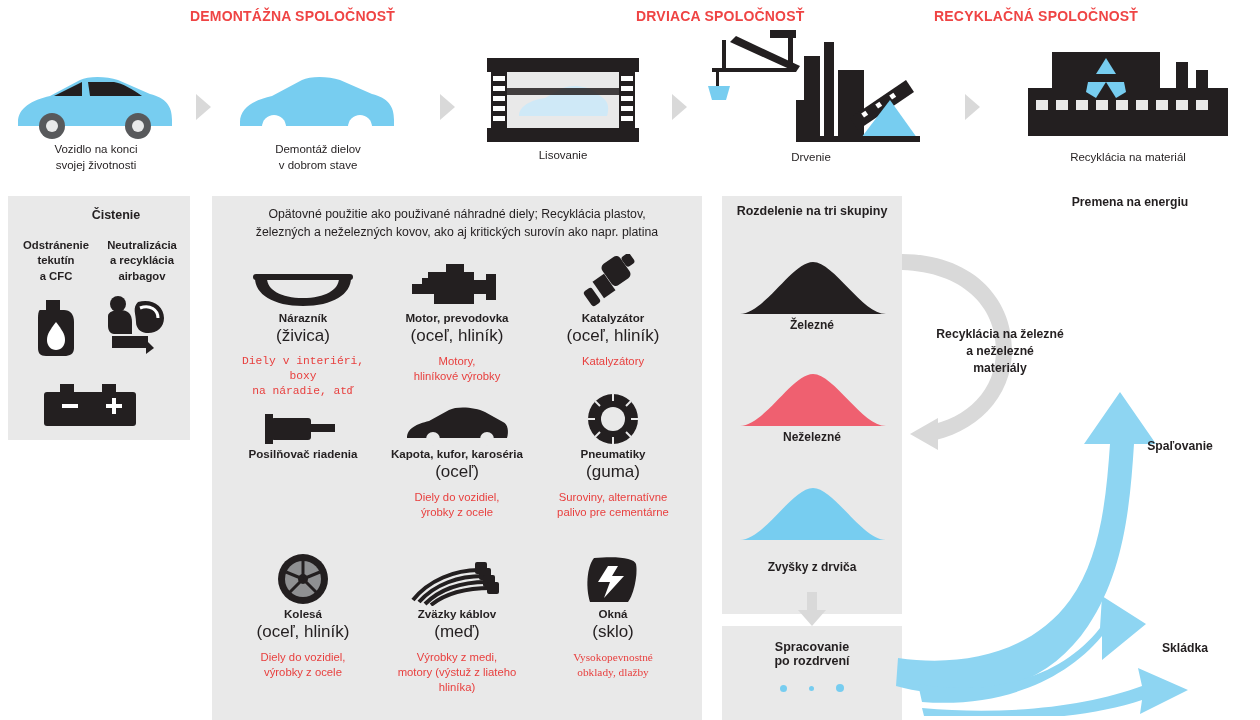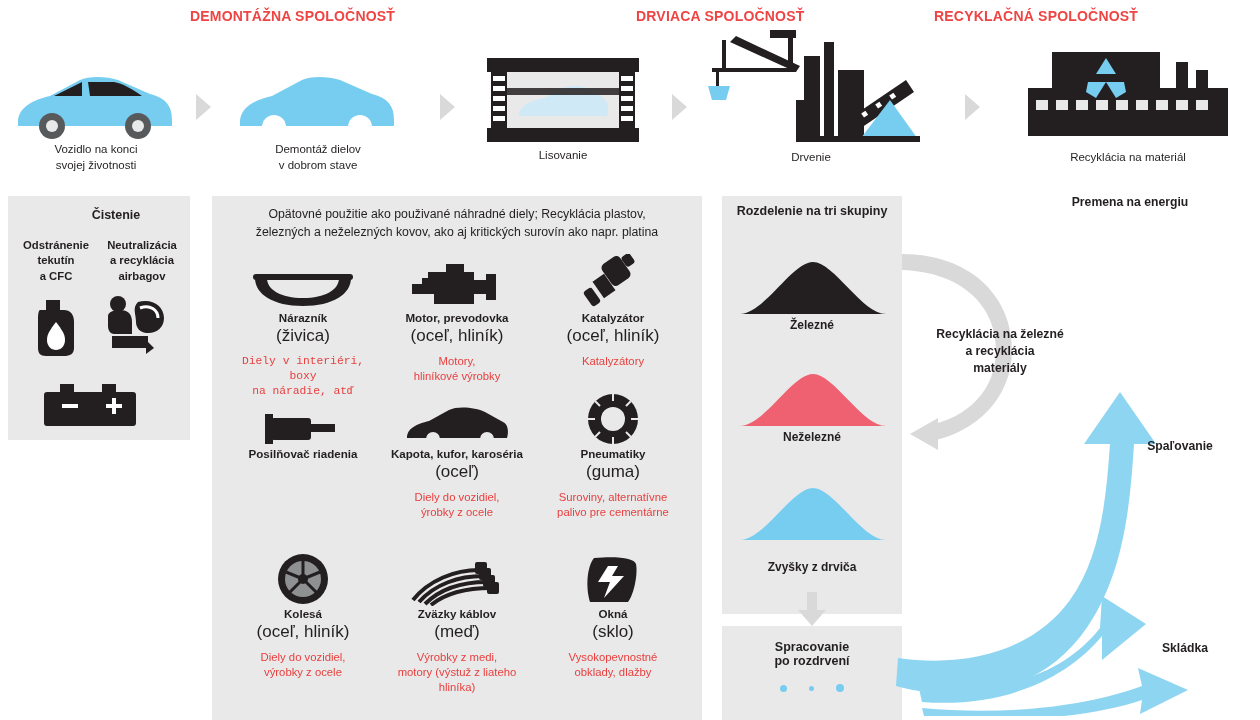--- a/index.html
+++ b/index.html
@@ -422,21 +422,21 @@
 
   <div class="part" style="left:538px; top:548px;">
     <div class="icon">
       <svg width="58" height="52" viewBox="0 0 58 52">
         <path d="M10 4 C34 2 50 4 52 10 C54 20 50 40 44 48 L6 48 C2 36 2 14 10 4 Z" fill="#231f20"></path>
         <path d="M24 12 L14 28 L26 28 L20 44 L40 22 L28 22 L34 12 Z" fill="#ffffff"></path>
       </svg>
     </div>
     <div class="name">Okná</div>
     <div class="mat">(sklo)</div>
-    <div class="red" style="white-space:pre-line;">Vysokopevnostné
+    <div class="red" style="white-space:pre-line;font-family:Liberation Serif, serif;">Vysokopevnostné
 obklady, dlažby</div>
   </div>
 
   <div class="abs panel-gray" style="left:722px; top:196px; width:180px; height:418px;"></div>
   <div class="abs panel-title" style="left:722px; top:204px; width:180px;">Rozdelenie na tri skupiny</div>
 
   <div class="abs" style="left:740px; top:258px;">
     <svg width="146" height="56" viewBox="0 0 146 56">
         <path d="M0 56 C24 56 52 4 73 4 C94 4 122 56 146 56 Z" fill="#231f20"></path>
       </svg>
@@ -472,21 +472,21 @@
     <div class="dot" style="width:8px;height:8px;"></div>
   </div>
 
   <div class="abs" style="left:880px; top:250px; width:150px; height:200px;">
     <svg width="150" height="200" viewBox="0 0 150 200">
       <path d="M22 4 C90 4 132 46 132 100 C132 148 96 184 46 192 L46 176 C88 168 116 140 116 100 C116 56 82 22 22 20 Z" fill="#d9d9d9"></path>
       <path d="M58 168 L58 200 L30 184 Z" fill="#d9d9d9"></path>
     </svg>
   </div>
   <div class="abs right-label" style="left:920px; top:326px; width:160px; white-space:pre-line; font-weight:bold;">Recyklácia na železné
-a recyklácia
+a neželezné
 materiály</div>
 
   <div class="abs" style="left:888px; top:216px; width:372px; height:500px;">
     <svg width="372" height="500" viewBox="0 0 372 500">
 
       <path d="M8 470 C90 492 160 470 200 410 C236 356 242 290 246 228 L268 228 L232 176 L196 228 L222 228 C218 286 212 342 182 384 C146 434 80 452 10 442 Z" fill="#8ed5f2"></path>
 
       <path d="M30 468 C110 482 176 458 212 412 L214 380 L258 408 L214 444 L214 420 C176 466 110 492 34 486 Z" fill="#8ed5f2"></path>
 
       <path d="M34 492 C120 500 200 490 254 470 L250 452 L300 474 L252 498 L254 484 C200 502 122 508 36 500 Z" fill="#8ed5f2"></path>

